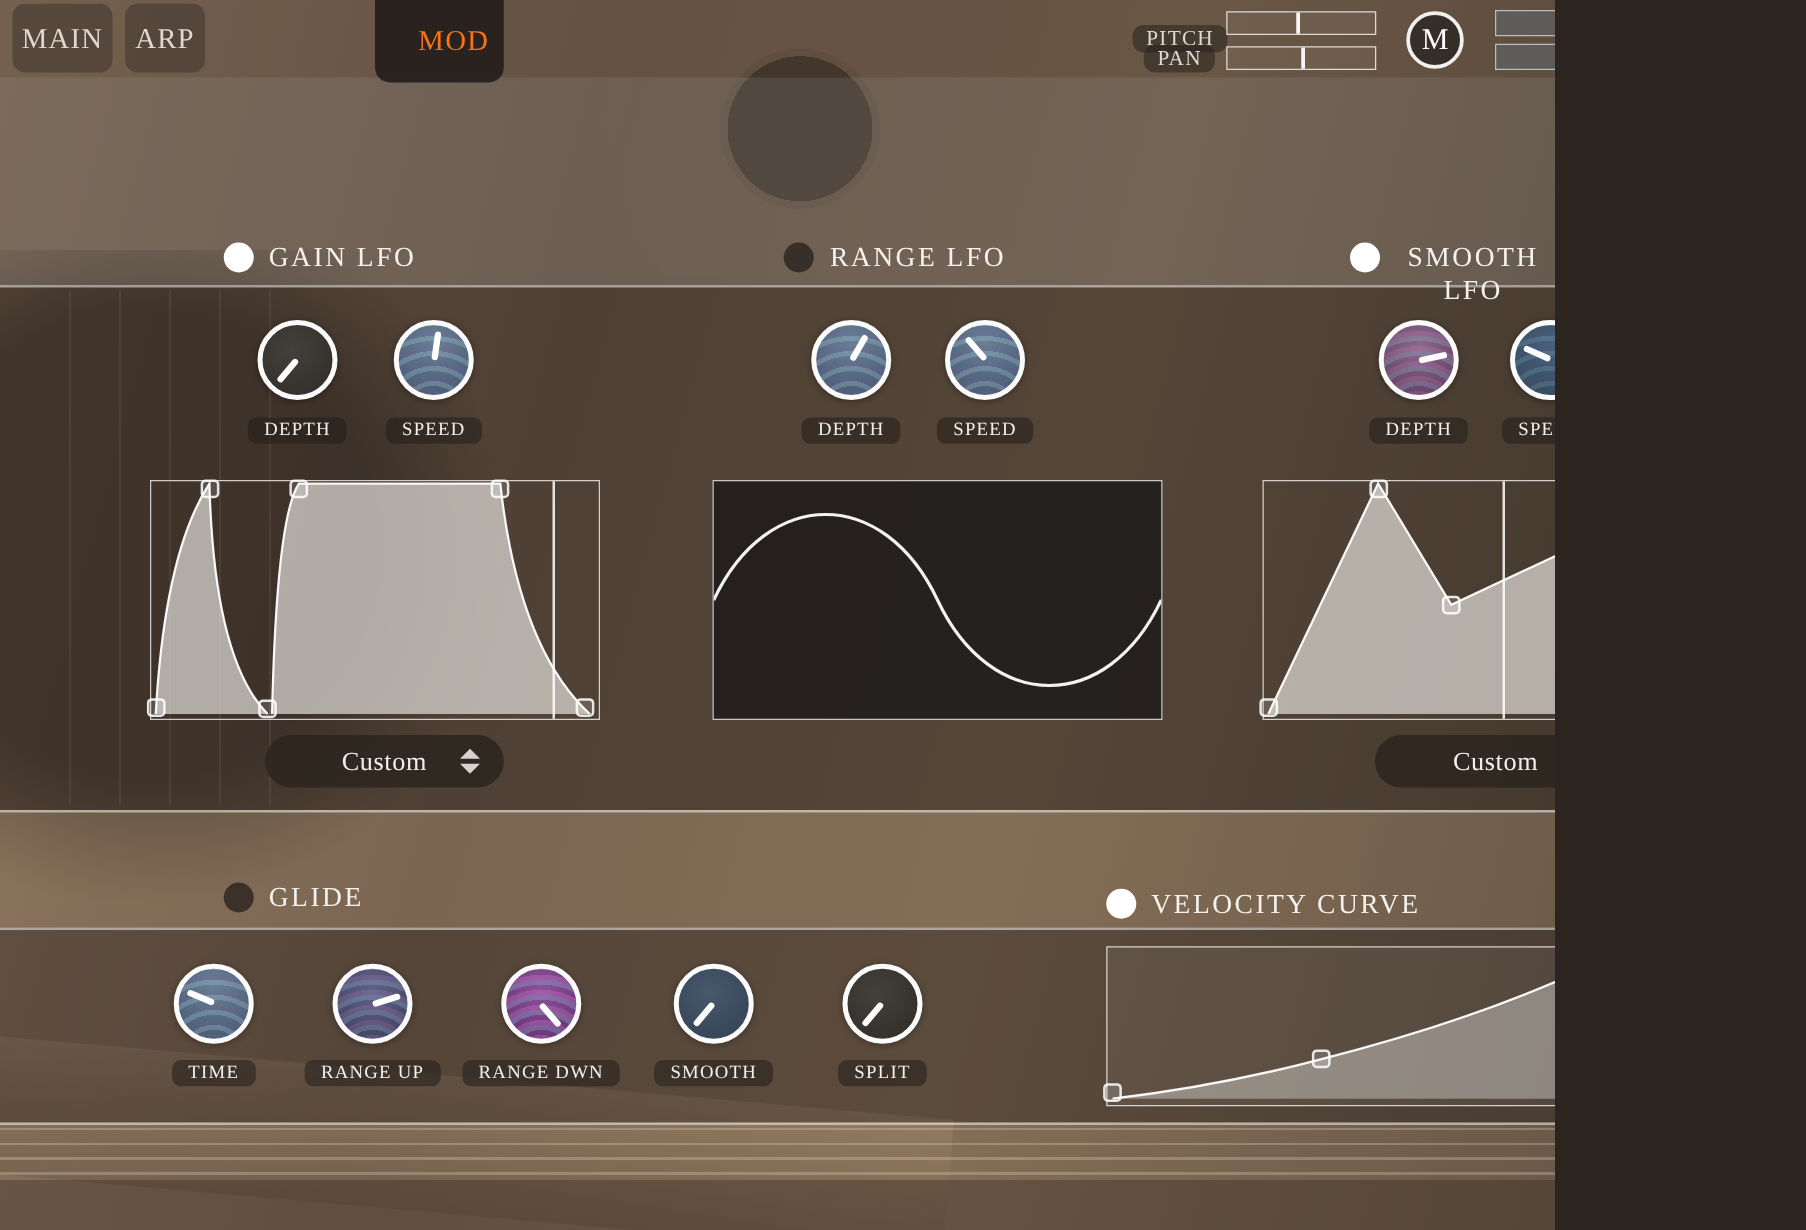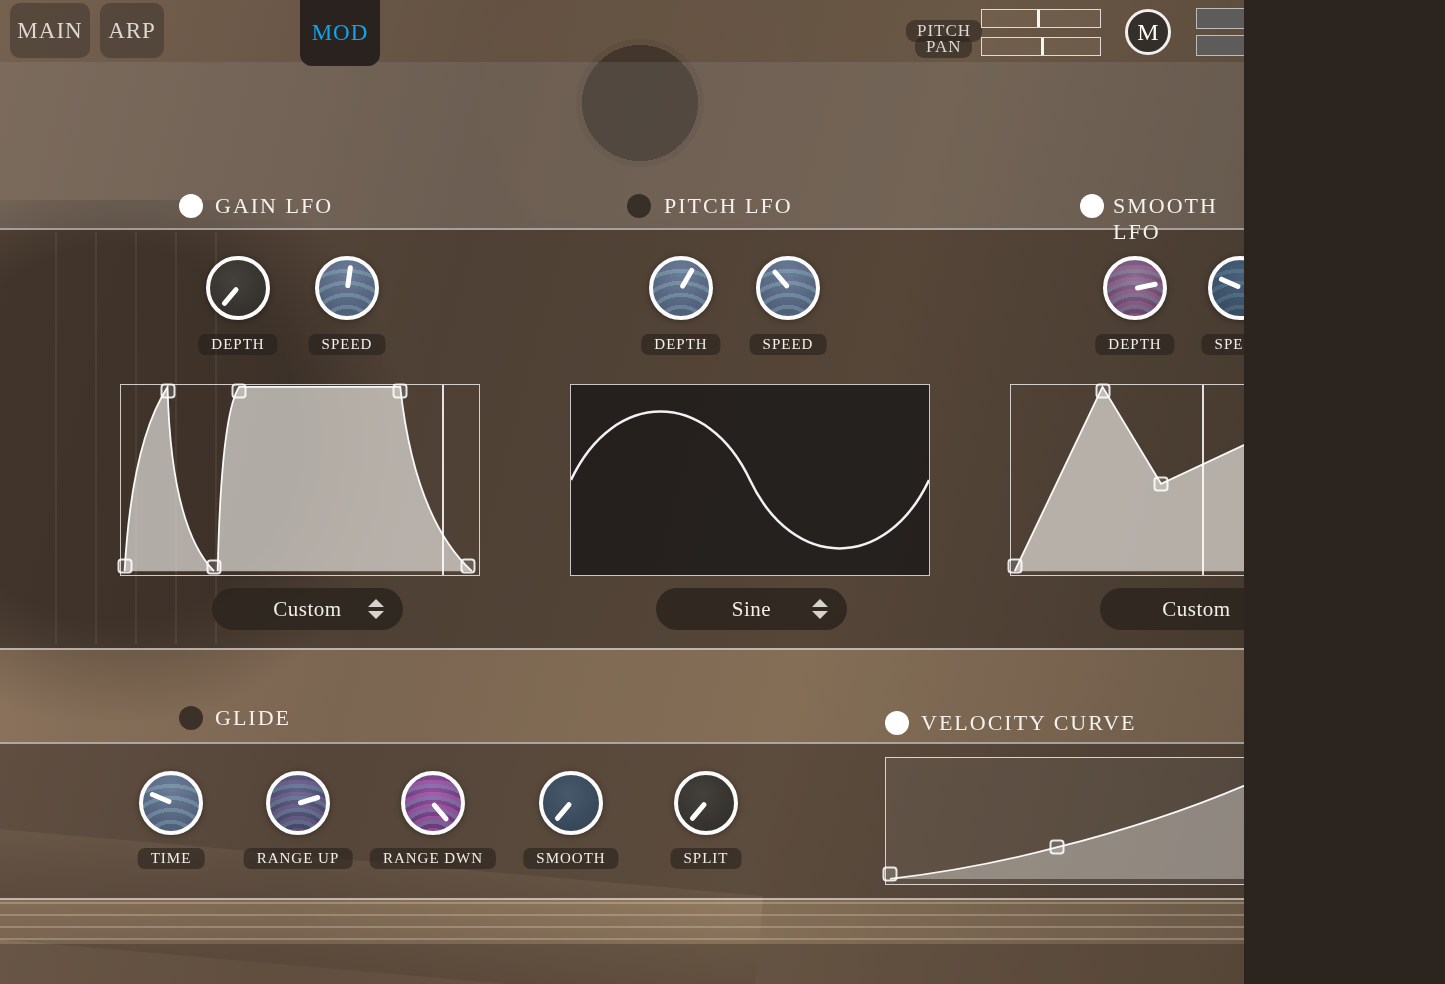--- a/index.html
+++ b/index.html
@@ -28,21 +28,21 @@
   .band-a{top:62px;height:166px;background:rgba(105,100,96,0.42);}
   .band-b{top:228px;height:420px;background:rgba(40,33,28,0.45);}
   .band-c{top:648px;height:94px;background:rgba(170,145,115,0.22);}
   .band-d{top:742px;height:156px;background:rgba(48,40,34,0.40);}
   .band-e{top:898px;height:86px;background:rgba(185,160,125,0.18);}
   .divider{position:absolute;left:0;width:1445px;height:2px;background:rgba(255,255,255,0.5);pointer-events:none;}
   
   .tab{position:absolute;top:3px;height:55px;border-radius:10px;
     background:rgba(62,53,46,0.55);color:#ddd8d1;display:flex;align-items:center;justify-content:center;
     font-size:23px;letter-spacing:1px;}
-  .tab.active{top:0;height:66px;border-radius:0 0 12px 12px;background:rgba(38,32,28,0.95);color:#0ea5e9;}
+  .tab.active{top:0;height:66px;border-radius:0 0 12px 12px;background:rgba(38,32,28,0.95);color:#f97316;padding-left:23px;}
   .preset-box{position:absolute;left:423px;top:9px;width:442px;height:47px;box-sizing:border-box;
     border:1.5px solid rgba(255,255,255,0.72);background:rgba(95,78,64,0.22);
     display:flex;align-items:center;justify-content:center;color:#fcfbf9;font-size:21px;letter-spacing:0.5px;padding-right:70px;}
   .preset-chevrons{position:absolute;right:12px;top:8px;}
   .pill-label{position:absolute;background:rgba(40,34,29,0.55);border-radius:9px;padding:1px 11px;
     font-size:17px;color:#ddd8d2;letter-spacing:1px;}
   .hslider{position:absolute;width:120px;height:19px;box-sizing:border-box;
     border:1.5px solid rgba(250,250,250,0.8);background:rgba(140,122,104,0.22);}
   .hslider .tick{position:absolute;top:0;bottom:0;width:3px;margin-left:-1.5px;background:#f7f6f4;}
   .mono-btn{position:absolute;left:1125px;top:9px;width:46px;height:46px;border-radius:50%;box-sizing:border-box;
@@ -50,21 +50,21 @@
     font-size:24px;}
   .meter{position:absolute;left:1196px;width:150px;height:21px;box-sizing:border-box;
     border:1.5px solid rgba(240,240,240,0.65);background:#5d5c5a;}
   .gear{position:absolute;left:1372px;top:4px;width:60px;height:60px;color:#f4f2ef;font-size:58px;line-height:60px;text-align:center;}
   .gear-center{position:absolute;left:21px;top:23px;width:18px;height:18px;border-radius:50%;
     background:conic-gradient(#c55 0deg,#ca5 60deg,#8a5 120deg,#5a8 180deg,#55a 240deg,#a5a 300deg,#c55 360deg);
     opacity:0.85;}
   
   .sec-ind{position:absolute;width:24px;height:24px;border-radius:50%;background:rgba(42,35,30,0.8);}
   .sec-ind.on{background:#ffffff;}
-  .sec-title{position:absolute;font-size:22px;letter-spacing:2px;color:#f4f2ee;}
+  .sec-title{position:absolute;font-size:22px;letter-spacing:2px;color:#f4f2ee;text-align:center;}
   .knob{position:absolute;width:64px;height:64px;border-radius:50%;box-sizing:border-box;
     border:4px solid #fbfbfb;box-shadow:0 1px 6px rgba(0,0,0,0.35);}
   .ptr{position:absolute;inset:0;}
   .ptr-line{position:absolute;left:50%;top:9%;width:5px;height:41%;margin-left:-2.5px;background:#ffffff;border-radius:3px;}
   .k-dark{background:radial-gradient(circle at 42% 35%,#44403b,#34312d 75%);}
   .k-slate{background:radial-gradient(circle at 45% 35%,#48596c,#374759 75%);}
   .k-blue{background:
     repeating-radial-gradient(circle at 50% 130%,rgba(190,230,240,0.22) 0 4px,rgba(120,85,160,0.16) 4px 8px,rgba(190,230,240,0) 8px 12px),
     radial-gradient(circle at 50% 25%,#6a8096,#4e6178 75%);}
   .k-teal{background:
@@ -169,44 +169,37 @@
     </div>
   <div class="dropdown" style="left:212px;top:588px;width:191px">
     <span>Custom</span>
     <span class="dd-arrows">
         <span class="arr-up"></span>
         <span class="arr-dn"></span>
       </span>
   </div>
 
   <div class="sec-ind" style="left:627px;top:194px"></div>
-  <div class="sec-title" style="left:664px;top:193px">PITCH LFO</div>
+  <div class="sec-title" style="left:664px;top:193px">RANGE LFO</div>
   <div class="knob k-blue" style="left:649px;top:256px">
       <div class="ptr" style="transform: rotate(30deg);">
         <div class="ptr-line"></div>
       </div>
     </div>
   <div class="knob k-blue" style="left:756px;top:256px">
       <div class="ptr" style="transform: rotate(319deg);">
         <div class="ptr-line"></div>
       </div>
     </div>
   <div class="badge" style="left:681px;top:334px">DEPTH</div>
   <div class="badge" style="left:788px;top:334px">SPEED</div>
   <div class="display dark" style="left:570px;top:384px;width:360px;height:192px">
     <svg viewBox="0 0 100 100" preserveAspectRatio="none">
       <path class="wave-stroke" vector-effect="non-scaling-stroke" d="M0,50 C12,2 38,2 50,50 C62,98 88,98 100,50"></path>
     </svg>
-  </div>
-  <div class="dropdown" style="left:656px;top:588px;width:191px">
-    <span>Sine</span>
-    <span class="dd-arrows">
-        <span class="arr-up"></span>
-        <span class="arr-dn"></span>
-      </span>
   </div>
 
   <div class="sec-ind on" style="left:1080px;top:194px"></div>
   <div class="sec-title" style="left:1113px;top:193px">SMOOTH LFO</div>
   <div class="knob k-purple" style="left:1103px;top:256px">
       <div class="ptr" style="transform: rotate(78deg);">
         <div class="ptr-line"></div>
       </div>
     </div>
   <div class="knob k-teal" style="left:1208px;top:256px">

